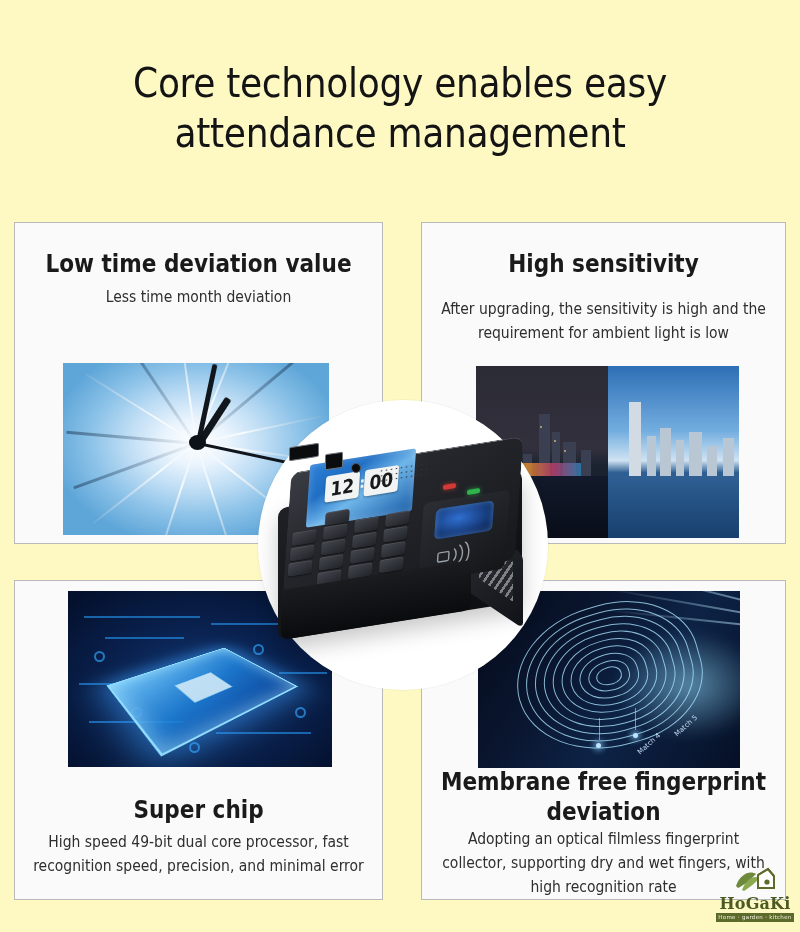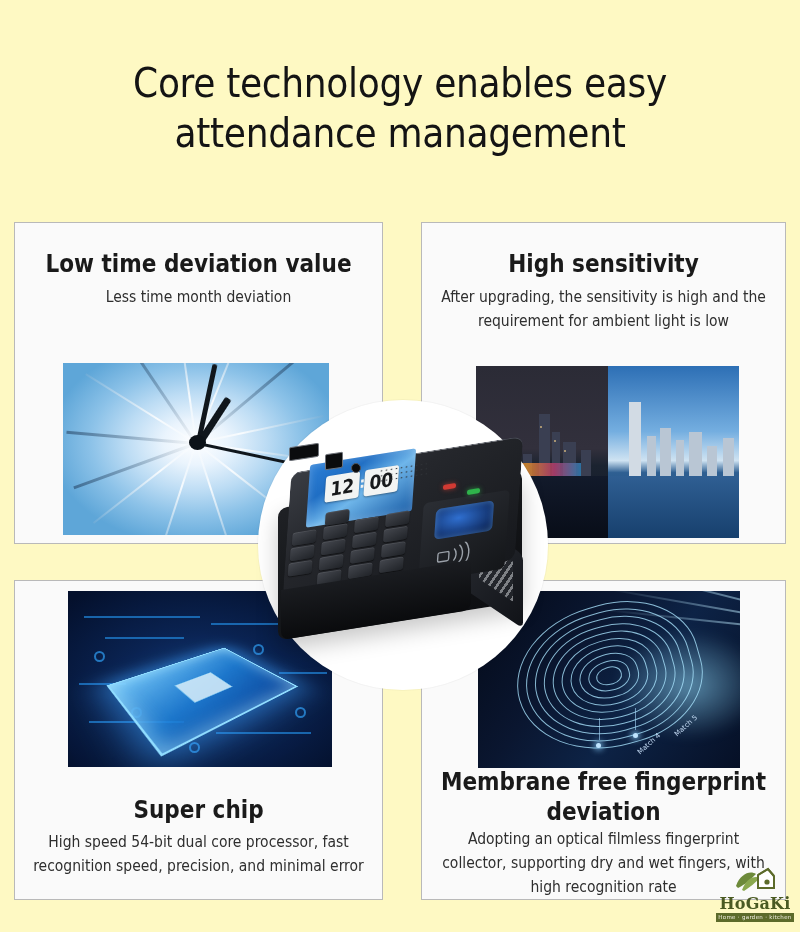--- a/index.html
+++ b/index.html
@@ -65,21 +65,21 @@
     font-size: 15.5px;
     line-height: 24px;
     color: #2e2e2e;
     font-family: "DejaVu Sans Condensed", "Liberation Sans Narrow", "Liberation Sans", sans-serif;
     padding: 0 16px;
   }
 
   .panel-tl .p-title { margin-top: 26px; }
   .panel-tl .p-desc  { margin-top: 6px; }
   .panel-tr .p-title { margin-top: 26px; }
-  .panel-tr .p-desc  { margin-top: 6px; }
+  .panel-tr .p-desc  { margin-top: 18px; }
 
   .panel-bl .p-title { margin-top: 12px; }
   .panel-bl .p-desc  { margin-top: 5px; }
   .panel-br .p-title { margin-top: 0; }
   .panel-br .p-desc  { }
 
   
   .photo {
     position: absolute;
     overflow: hidden;
@@ -508,21 +508,21 @@
   </div>
 
   <div class="panel panel-tr">
     <div class="p-title">High sensitivity</div>
     <div class="p-desc">After upgrading, the sensitivity is high and the requirement for ambient light is low</div>
   </div>
 
   <div class="panel panel-bl">
     <div style="height:202px"></div>
     <div class="p-title">Super chip</div>
-    <div class="p-desc">High speed 54-bit dual core processor, fast recognition speed, precision, and minimal error</div>
+    <div class="p-desc">High speed 49-bit dual core processor, fast recognition speed, precision, and minimal error</div>
   </div>
 
   <div class="panel panel-br">
     <div style="height:186px"></div>
     <div class="p-title">Membrane free fingerprint deviation</div>
     <div class="p-desc">Adopting an optical filmless fingerprint collector, supporting dry and wet fingers, with high recognition rate</div>
   </div>
 
   <div class="photo photo-clock">
     <div class="ray" style="transform:rotate(8deg)"></div>

